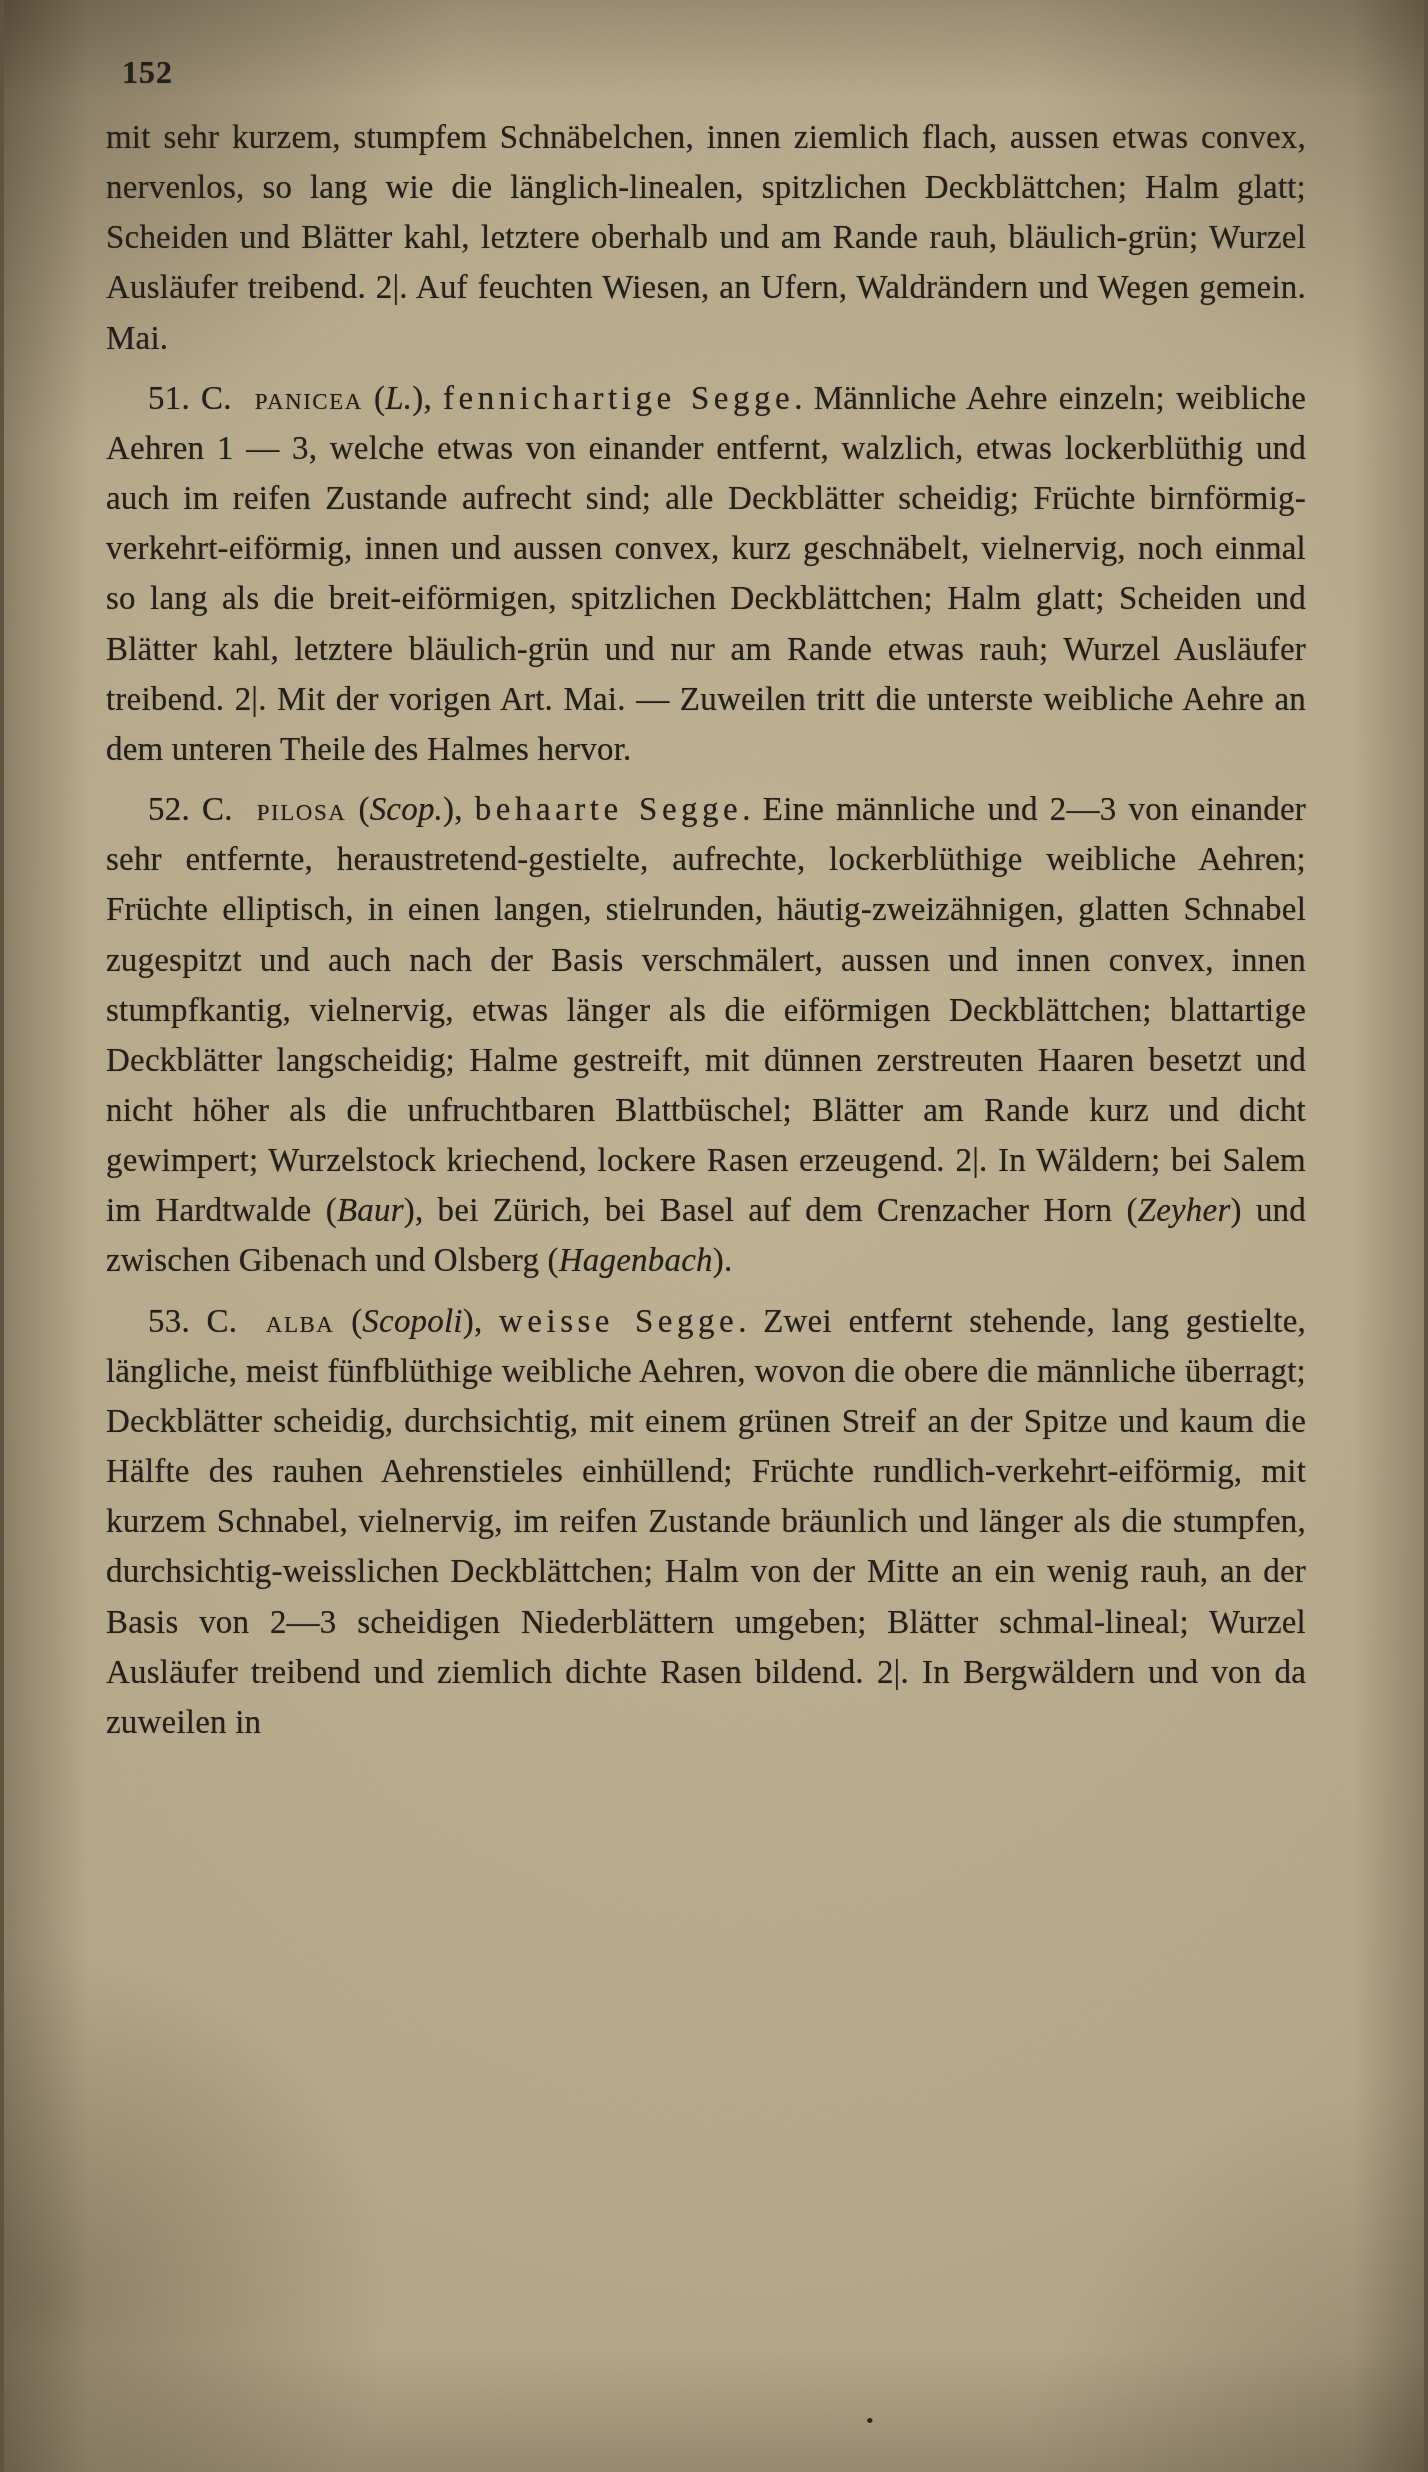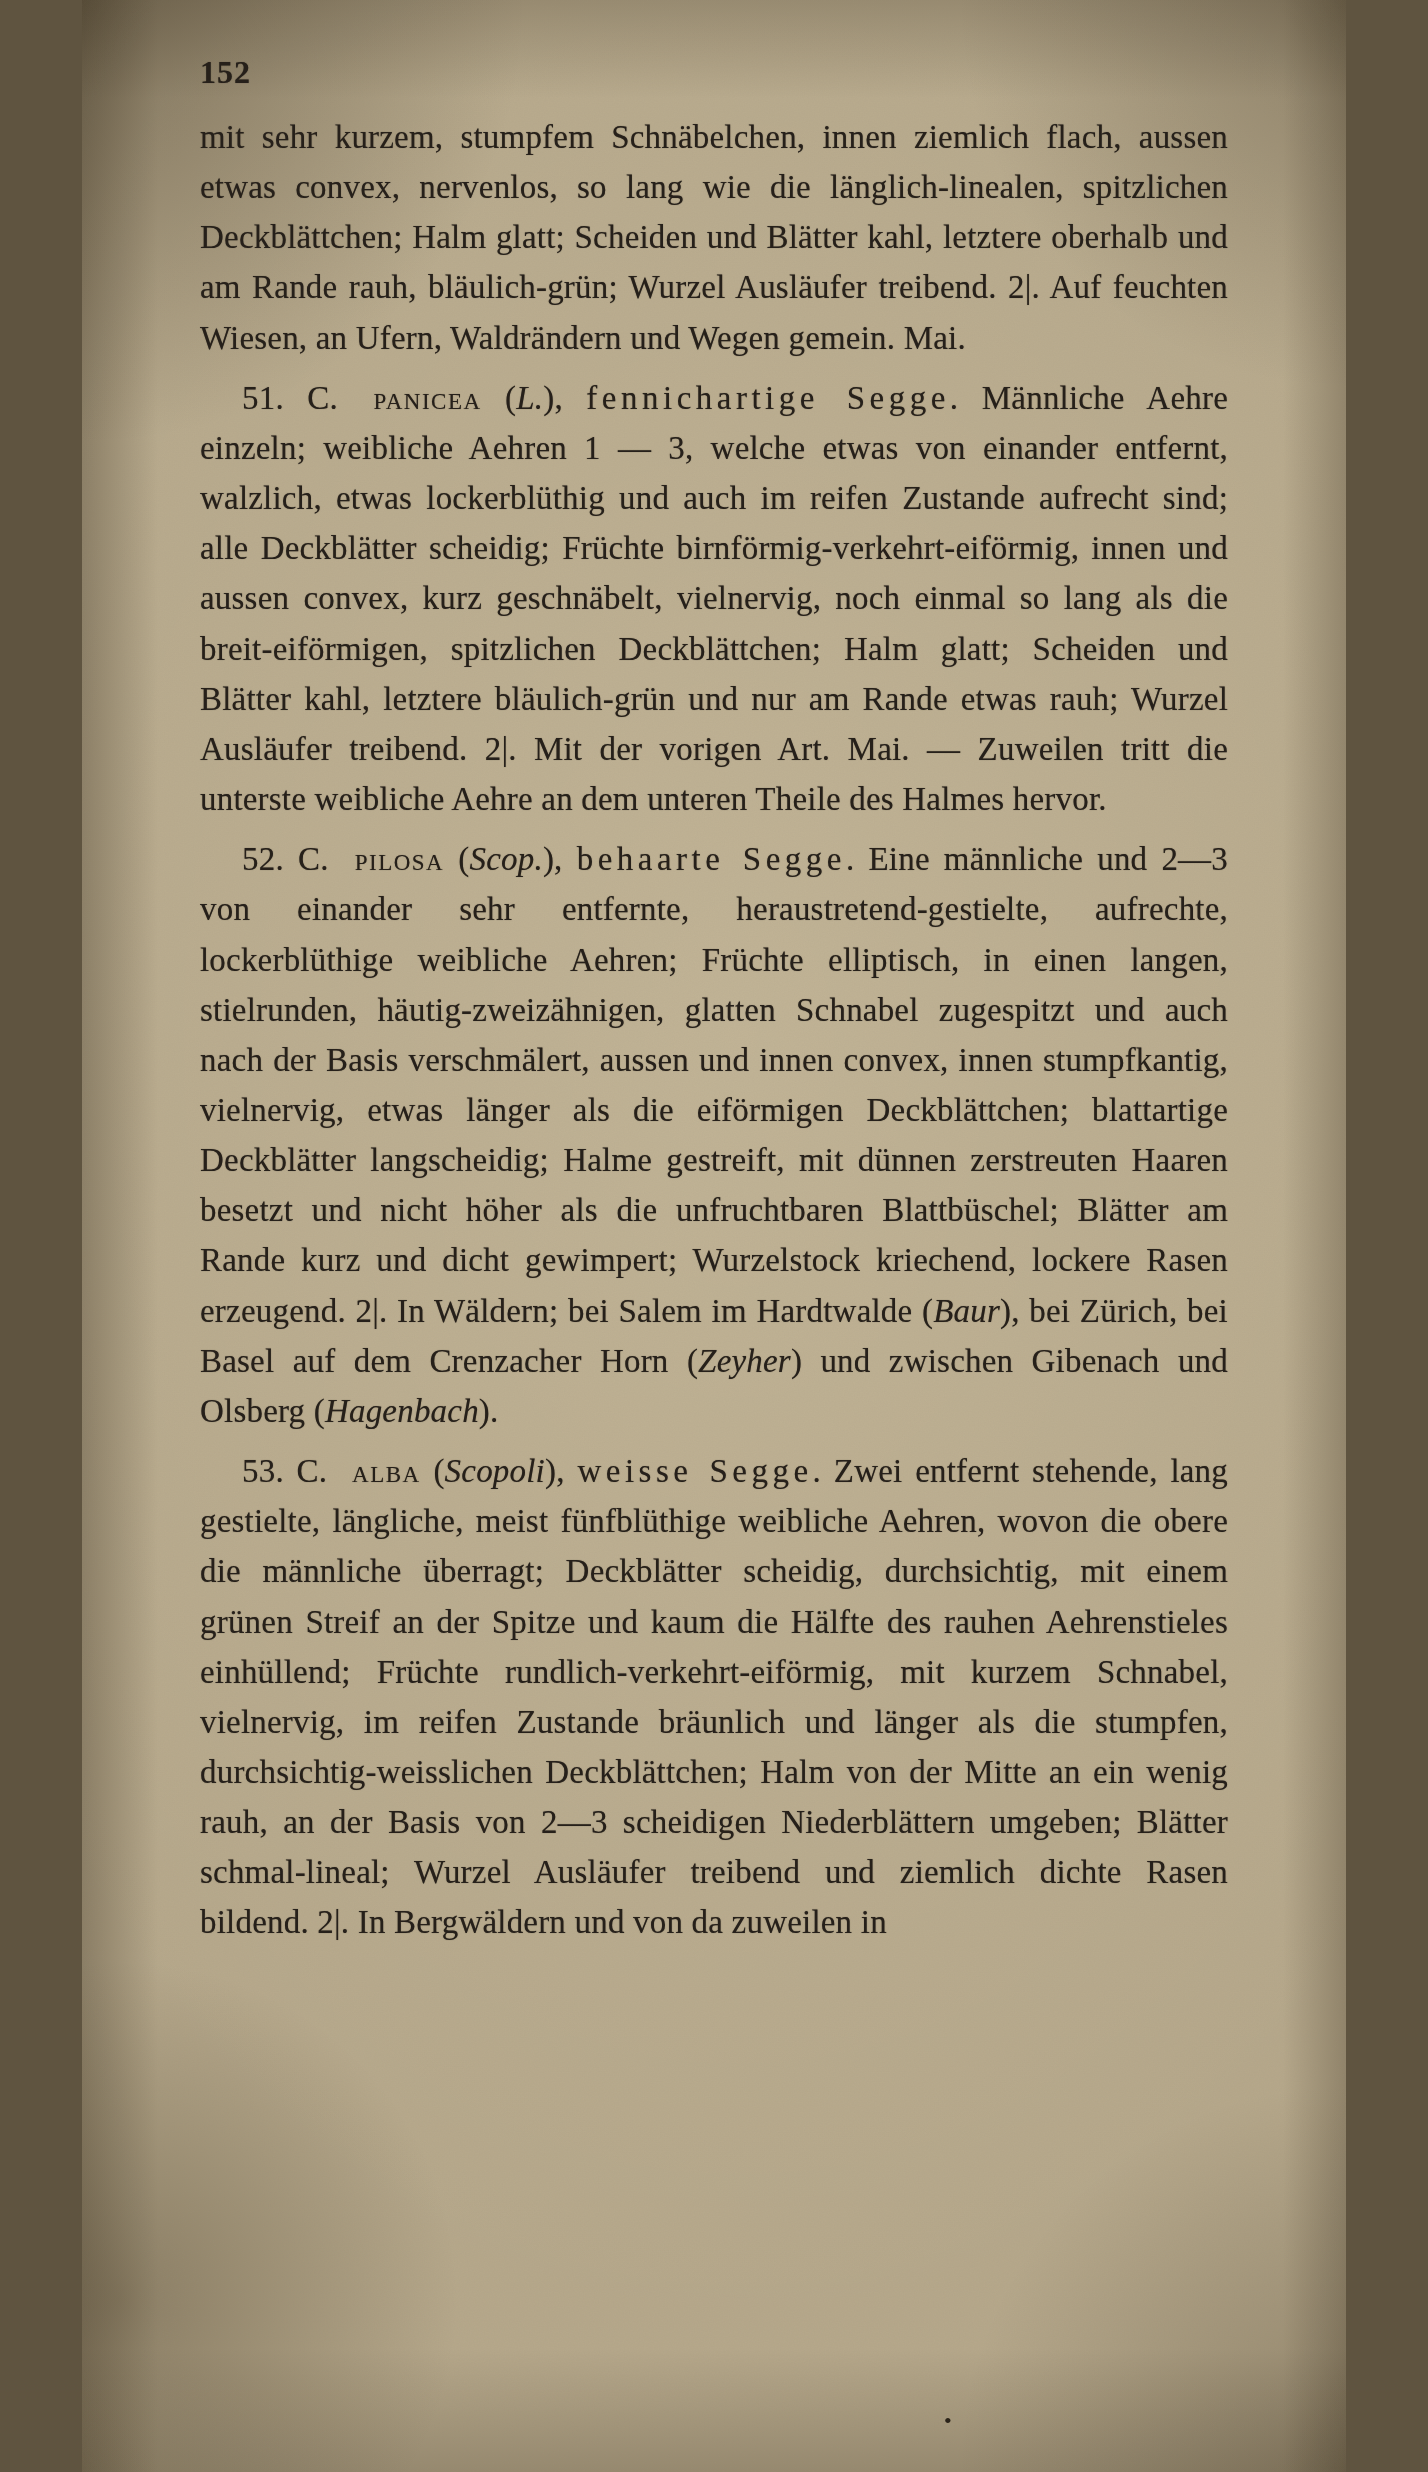--- a/index.html
+++ b/index.html
@@ -2,21 +2,21 @@
 <html lang="de"><head>
 <meta charset="utf-8">
 <style>
   html, body { margin: 0; padding: 0; }
   body {
     background: #5f5440;
     font-family: "Liberation Serif", "DejaVu Serif", serif;
   }
   .page {
     position: relative;
-    width: 1264px;
+    width: 1420px;
     height: 2472px;
     margin: 0 auto;
     overflow: hidden;
     color: #26201a;
     background:
       radial-gradient(circle at 0% 0%, rgba(35,26,12,.38), rgba(35,26,12,0) 16%),
       radial-gradient(circle at 100% 0%, rgba(35,26,12,.28), rgba(35,26,12,0) 14%),
       radial-gradient(circle at 3% 93%, rgba(48,38,20,.32), rgba(48,38,20,0) 13%),
       radial-gradient(circle at 100% 100%, rgba(35,26,12,.25), rgba(35,26,12,0) 14%),
       linear-gradient(90deg, rgba(40,30,15,.30), rgba(40,30,15,0) 6%),
@@ -40,21 +40,21 @@
     font-size: 32px; font-weight: 700; letter-spacing: 1px;
     text-shadow: 0 0 1px rgba(38,32,24,.55);
   }
   .runhead {
     display: block; text-align: center;
     font-size: 31px; font-weight: 700; letter-spacing: 6px;
     text-shadow: 0 0 1px rgba(38,32,24,.5);
   }
   .textblock {
     position: absolute;
-    left: 118px; right: 118px; top: 112px;
+    left: 102px; right: 118px; top: 112px;
     text-align: justify;
     font-size: 33px;
     line-height: 1.52;
     letter-spacing: .2px;
     text-shadow: 0 0 1px rgba(38,32,24,.5);
   }
   .para { margin: 0 0 10px 0; }
   .para.indent { text-indent: 42px; }
   .para.small {
     font-size: 27px;

